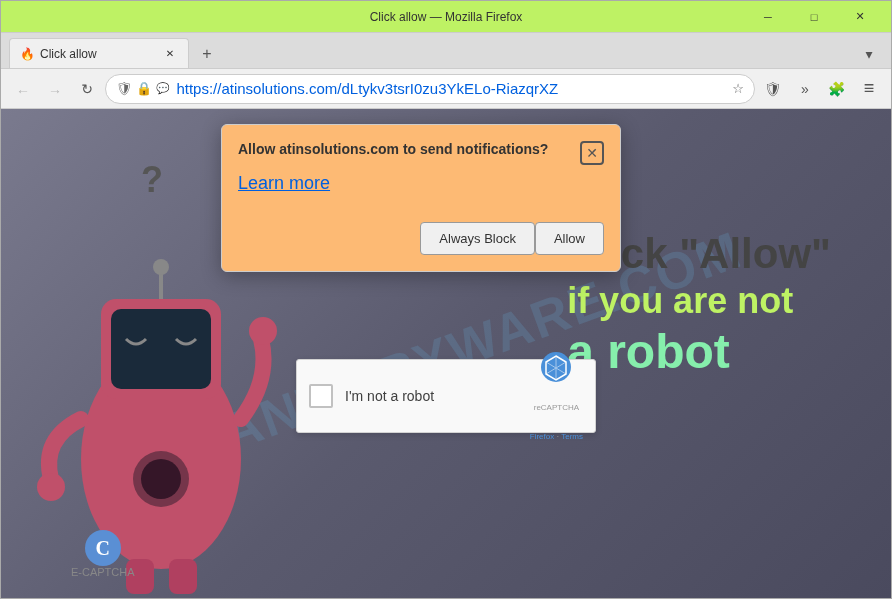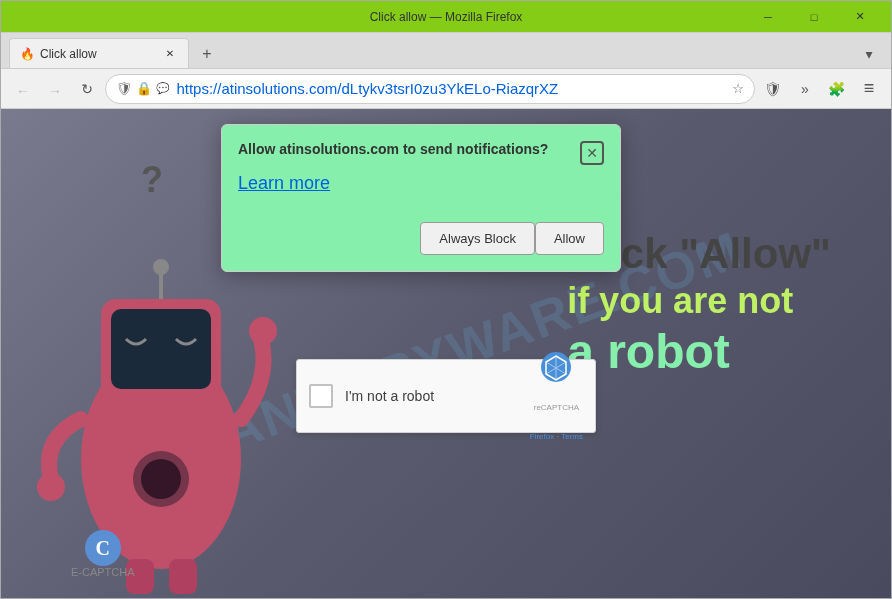--- a/index.html
+++ b/index.html
@@ -11,21 +11,21 @@
       height: 599px;
       background: #f0f0f0;
       display: flex;
       flex-direction: column;
       border: 1px solid #aaa;
     }
 
     
     .title-bar {
       height: 32px;
-      background: #84cc16;
+      background: #bef264;
       display: flex;
       align-items: center;
       justify-content: space-between;
       padding: 0 8px;
       border-bottom: 1px solid #ccc;
       user-select: none;
     }
     .title-bar-left { display: flex; align-items: center; gap: 8px; }
     .title-bar-title {
       font-size: 12px;
@@ -227,21 +227,21 @@
       font-weight: bold;
       font-family: Georgia, serif;
     }
 
     
     .notif-popup {
       position: absolute;
       top: 15px;
       left: 220px;
       width: 400px;
-      background: #86efac;
+      background: #fdba74;
       border: 1px solid #ccc;
       border-radius: 6px;
       box-shadow: 0 4px 20px rgba(0,0,0,0.3);
       padding: 16px;
       z-index: 100;
     }
     .notif-popup-header {
       display: flex;
       align-items: flex-start;
       justify-content: space-between;

